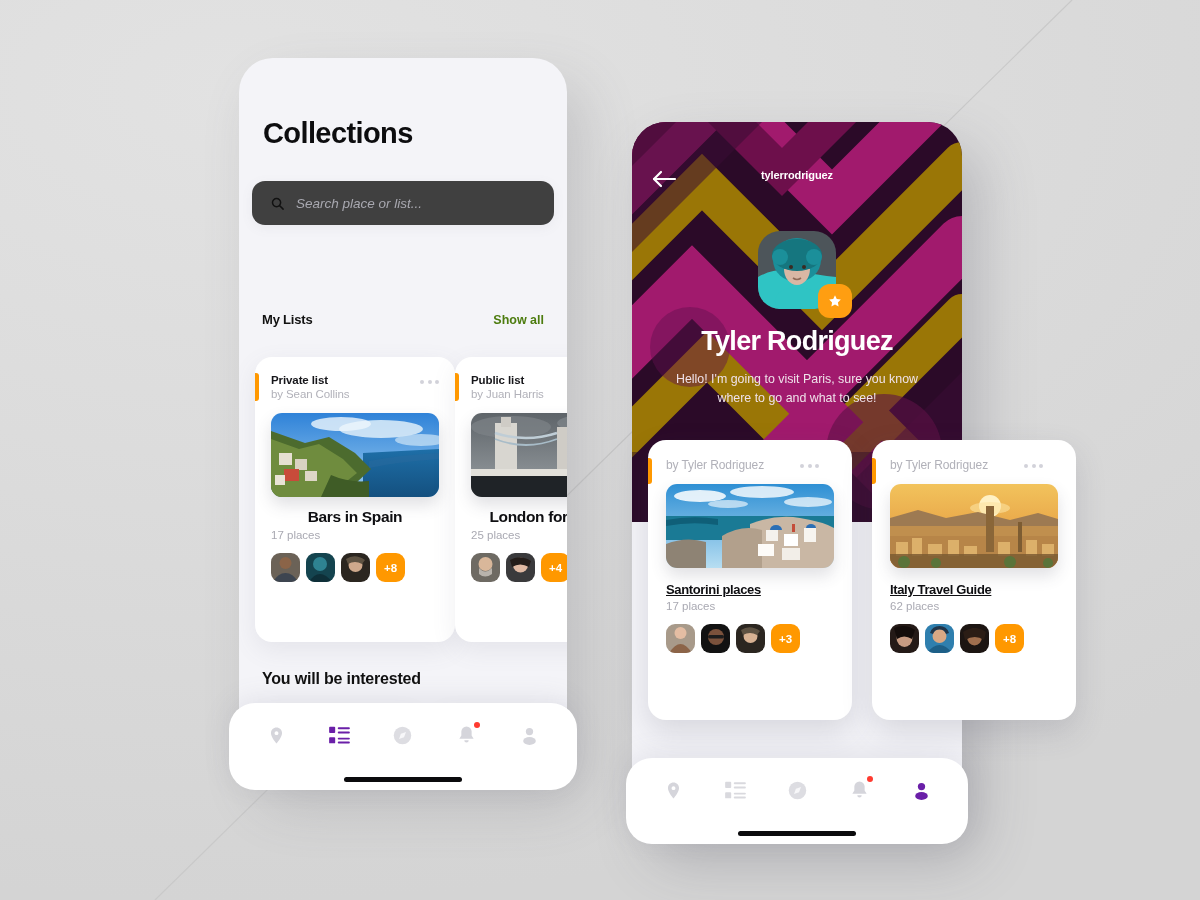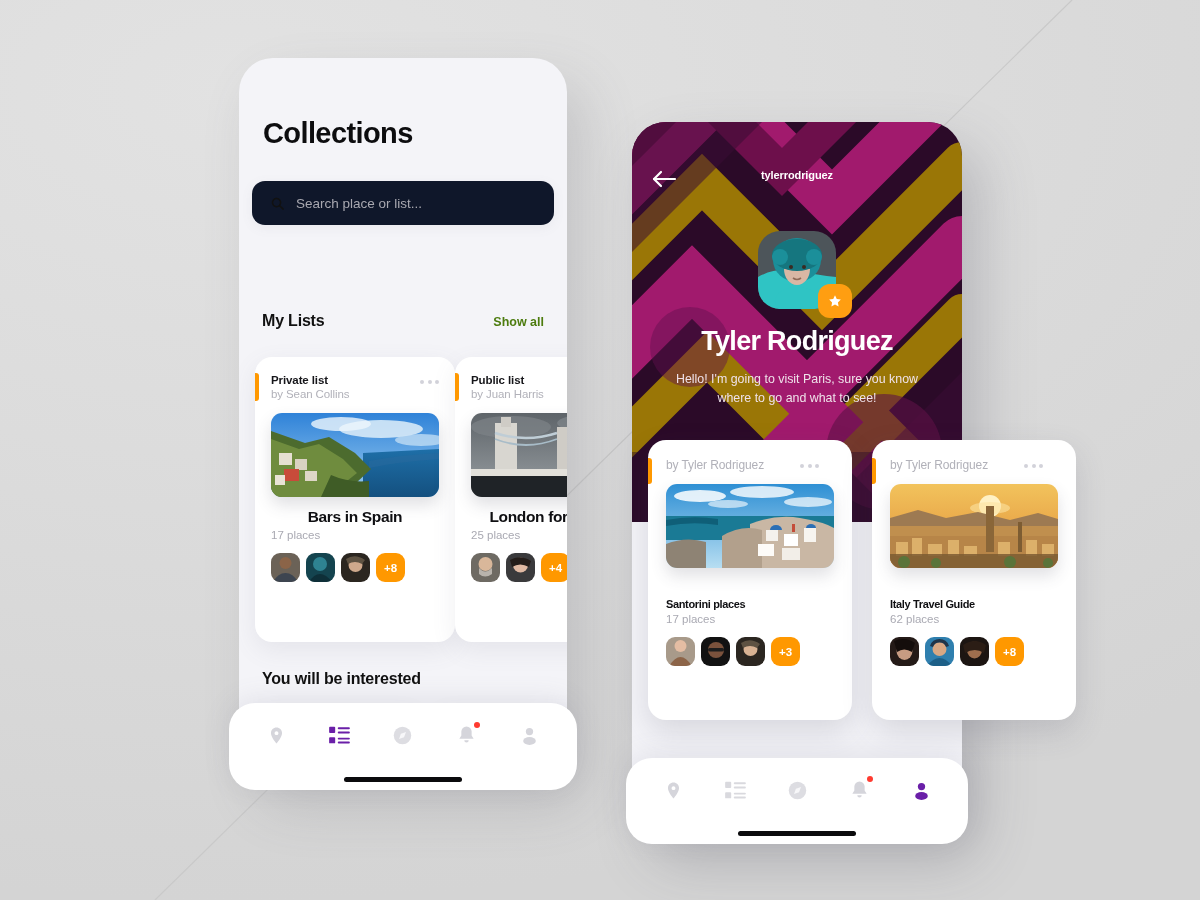--- a/index.html
+++ b/index.html
@@ -47,35 +47,36 @@
   
   #collections-title {
     position: absolute; left: 24px; top: 59px;
     font-size: 29px; font-weight: 700; color: #0d0d0f;
     letter-spacing: -.6px;
   }
 
   #search-bar {
     position: absolute; left: 13px; top: 123px;
     width: 302px; height: 44px;
-    background: #0f172a; border-radius: 13px;
+    background: #404040; border-radius: 13px;
     display: flex; align-items: center; gap: 11px;
     padding: 0 18px;
     box-shadow: 0 3px 12px rgba(110,110,130,.08);
+    font-style: italic;
   }
   #search-bar .ph {
     font-size: 13.5px; color: #a8a8b0;
   }
 
   .row-head {
     position: absolute; left: 23px; right: 23px;
     display: flex; align-items: baseline; justify-content: space-between;
   }
   #mylists-row { top: 254px; }
-  #mylists-label { font-size: 16px; font-weight: 600; color: #111; letter-spacing: -.2px; }
+  #mylists-label { font-size: 13px; font-weight: 600; color: #111; letter-spacing: -.2px; }
   #show-all { font-size: 12.5px; font-weight: 700; color: #4d7c0f; }
 
   #interested-label {
     position: absolute; left: 23px; top: 612px;
     font-size: 16px; font-weight: 600; color: #111; letter-spacing: -.2px;
   }
 
   
   #lists-scroller {
     position: absolute; left: 16px; top: 299px;
@@ -209,22 +210,22 @@
   .rcard .accent {
     position: absolute; left: 0; top: 18px; width: 4px; height: 26px;
     background: #ff9800; border-radius: 0 3px 3px 0;
   }
   .rc-by { font-size: 12px; color: #b1b1b9; letter-spacing: -.1px; }
   .rc-img {
     margin-top: 12px; width: 168px; height: 84px; border-radius: 11px;
     overflow: hidden; position: relative;
     box-shadow: 0 8px 16px rgba(70,70,90,.16);
   }
-  .rc-name { margin-top: 30px; font-size: 11px; font-weight: 700; color: #0f0f12;
-             letter-spacing: -.35px; white-space: nowrap; }
+  .rc-name { margin-top: 14px; font-size: 13px; font-weight: 700; color: #0f0f12;
+             letter-spacing: -.35px; white-space: nowrap; text-decoration: underline; }
   .rc-count { margin-top: 3px; font-size: 11.5px; color: #a9a9b2; }
 
   
   #rcards-layer {
     position: absolute; left: 0; top: 0; width: 330px; height: 714px;
     overflow: visible; pointer-events: none;
   }
   #rcards-layer > * { pointer-events: auto; }
 </style>
 </head>

